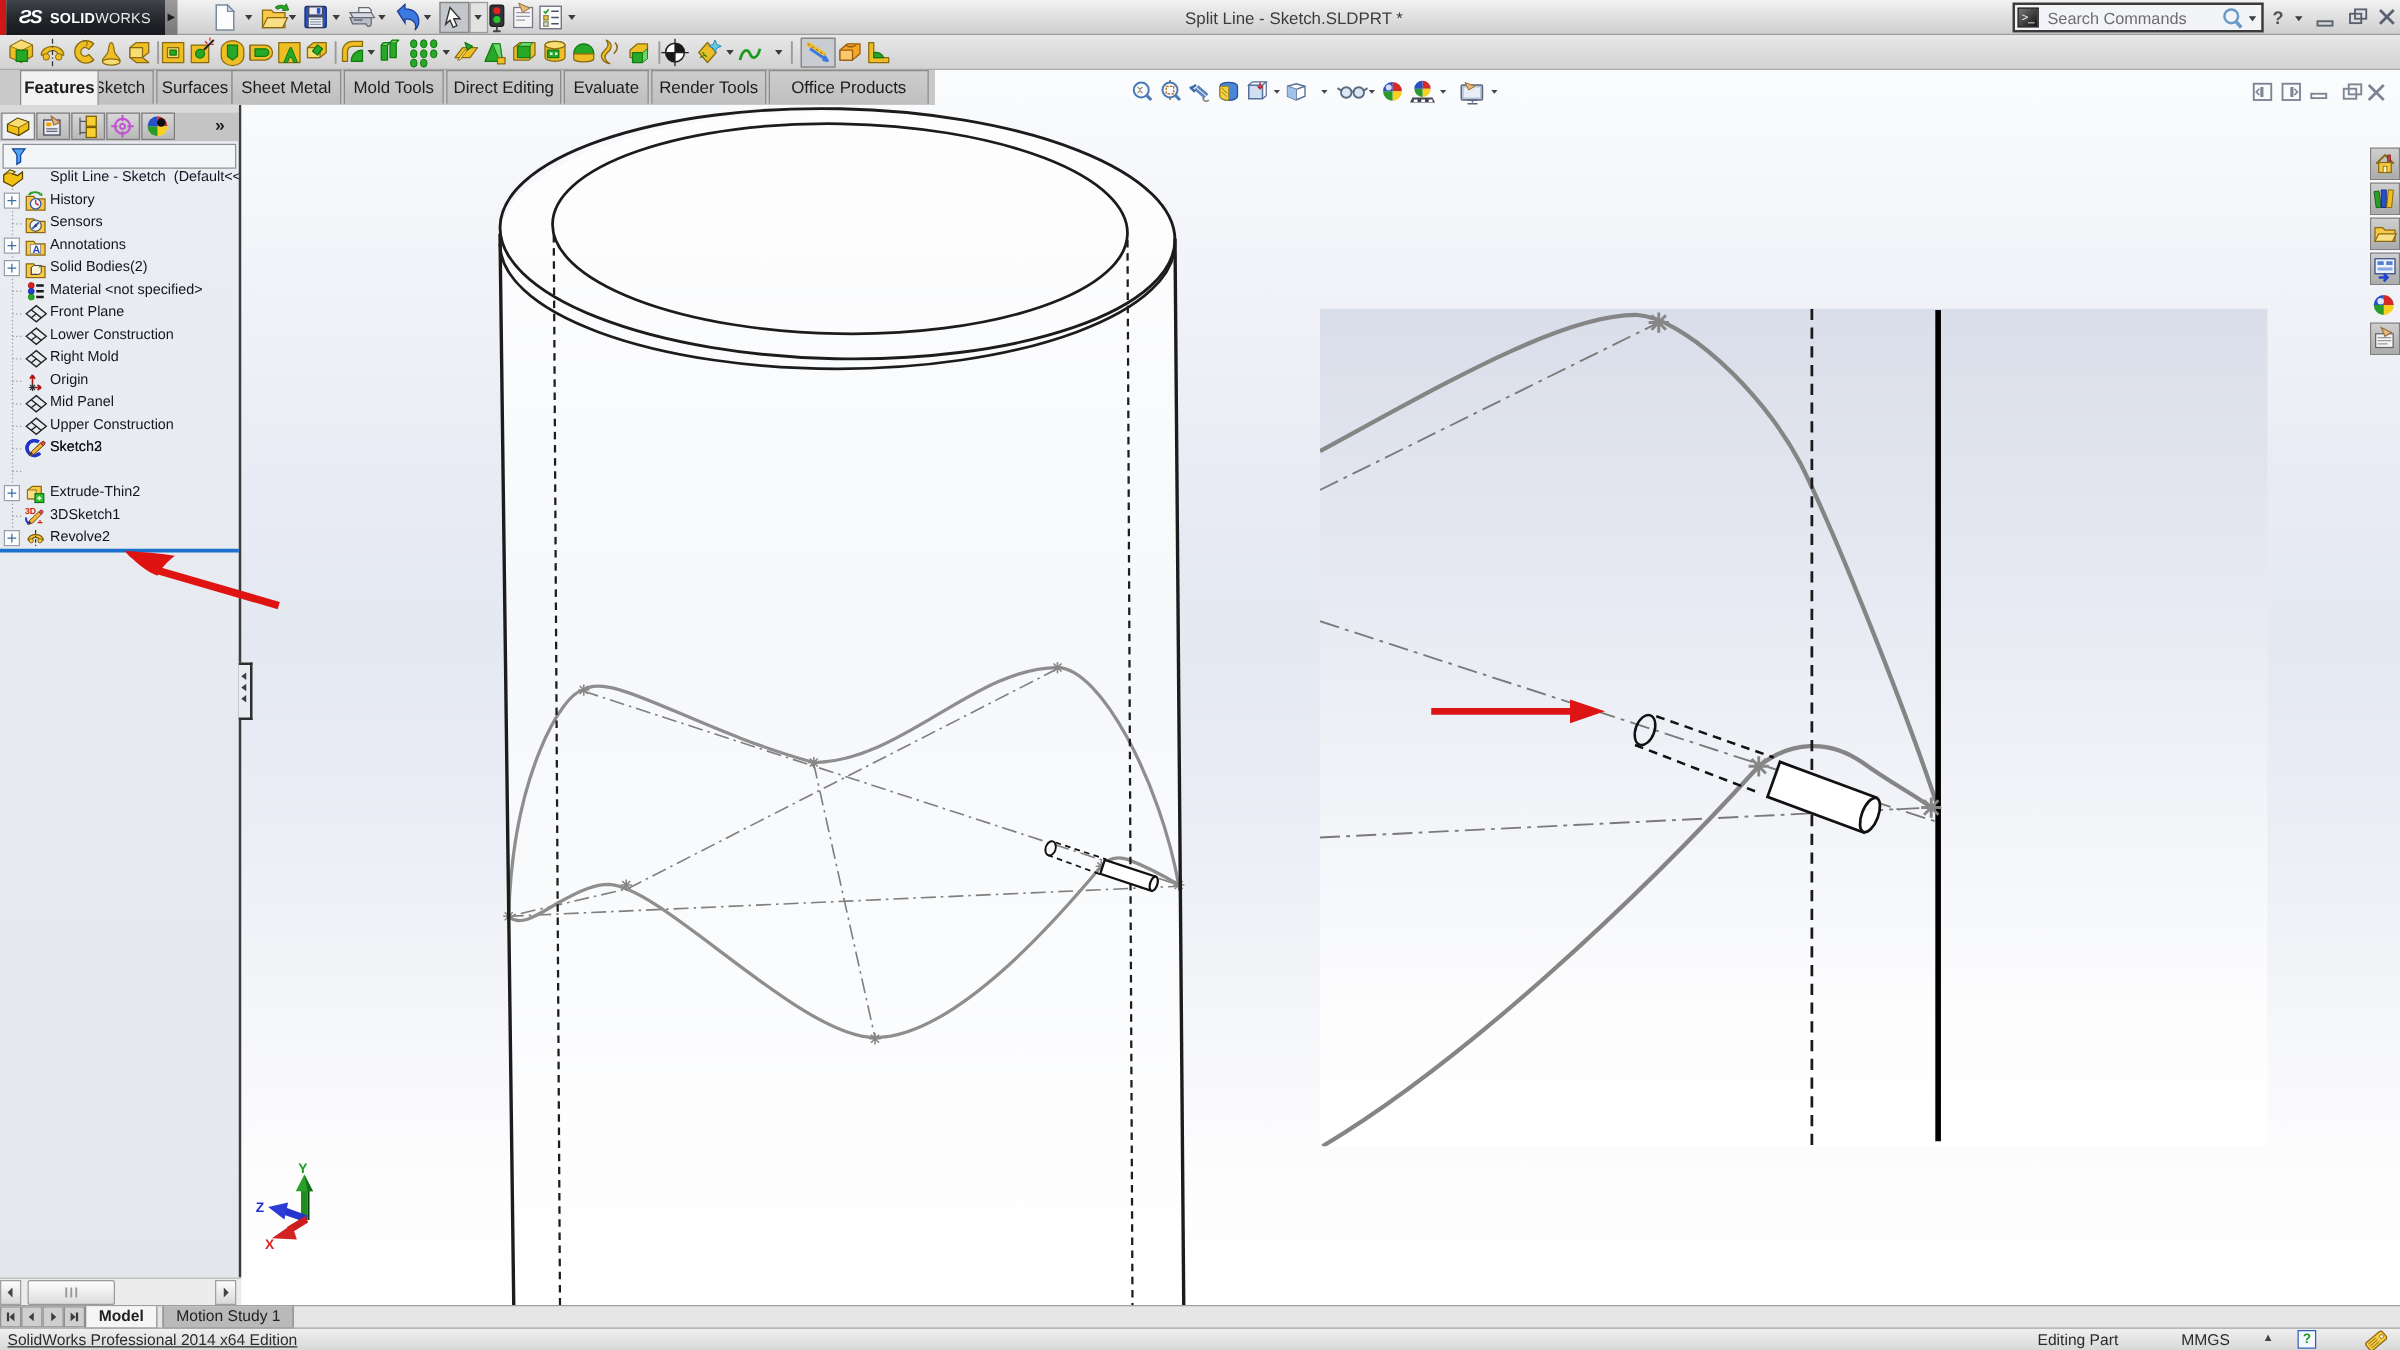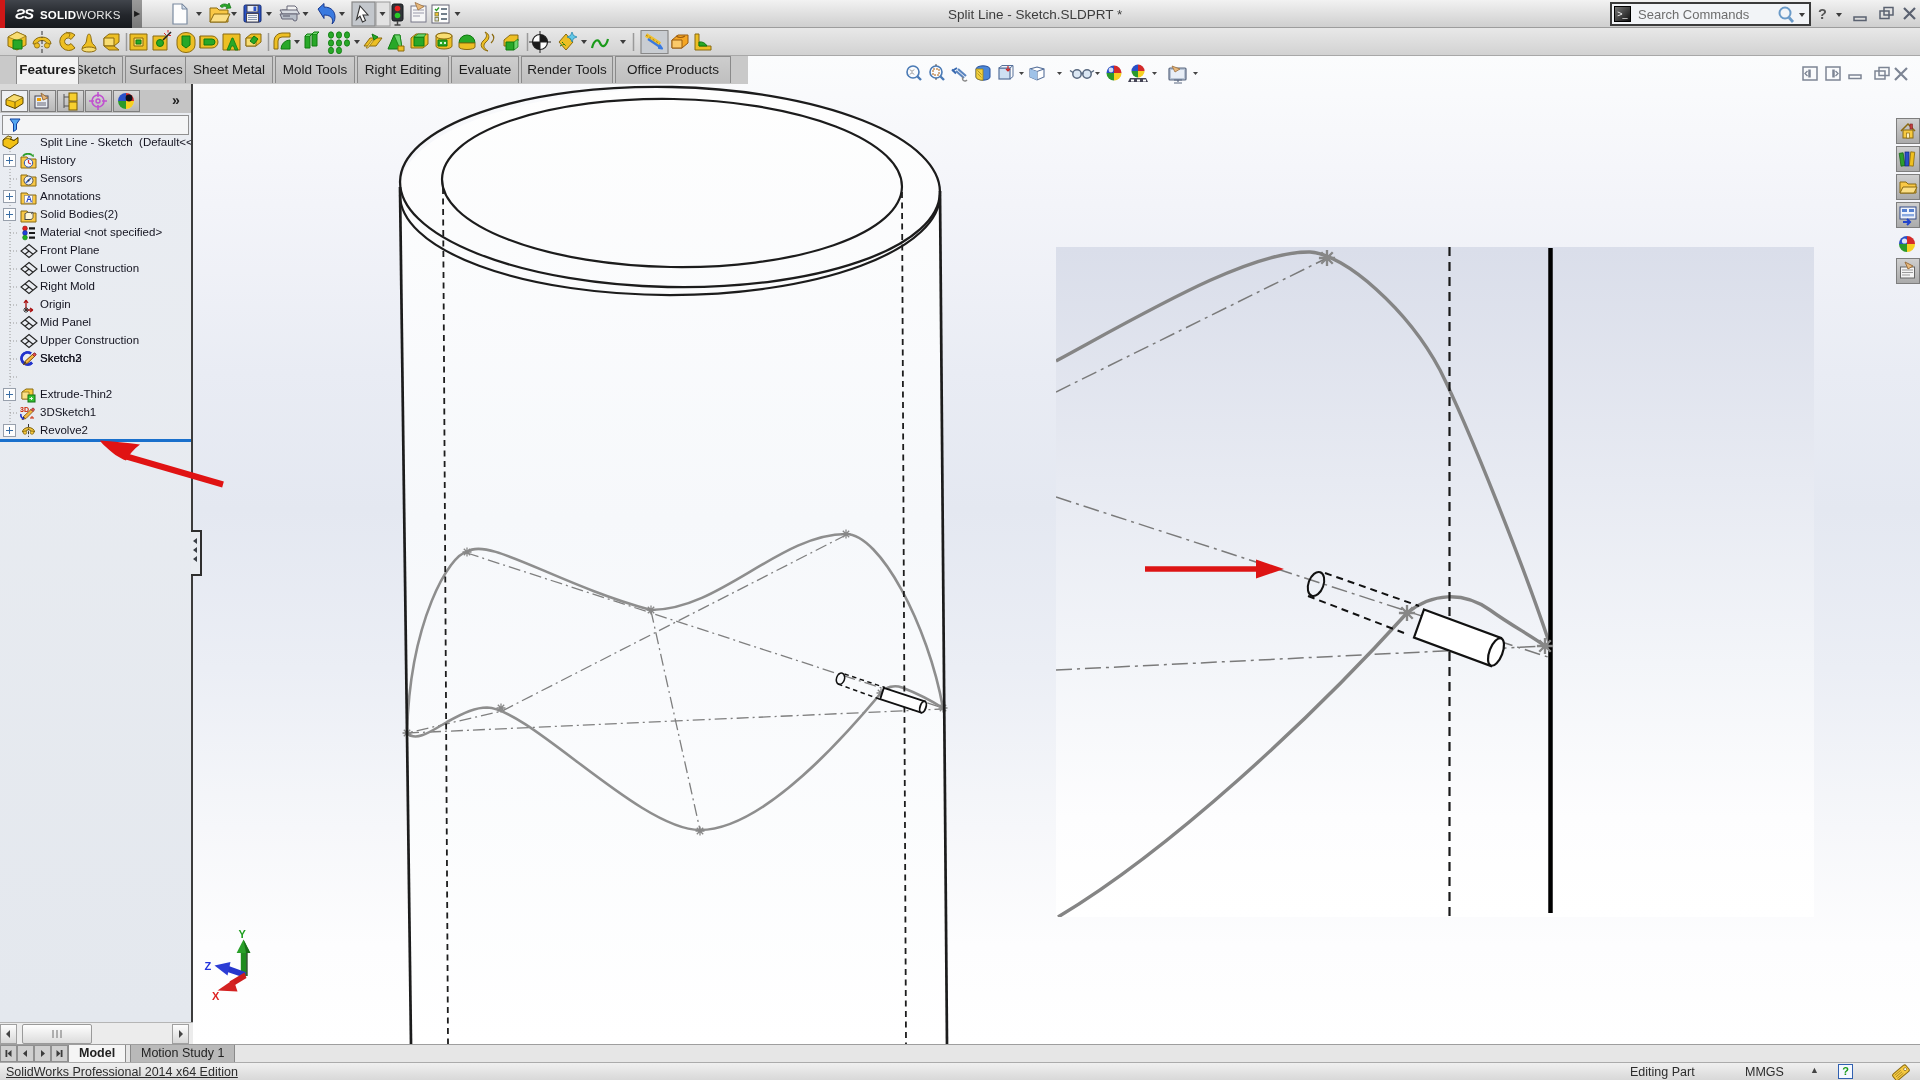--- a/index.html
+++ b/index.html
@@ -452,24 +452,24 @@
       </g>
       <path d="M293,10 l5,0 -2.5,3 Z" fill="#444"></path>
     </svg>
 
     <div id="tabrow">
       <div class="tab active" style="left:3px; width:63px;margin-left:13px;">Features</div>
       <div class="tab" style="left:68px; width:55px;">Sketch</div>
       <div class="tab" style="left:125px; width:62px;">Surfaces</div>
       <div class="tab" style="left:185px; width:88px;">Sheet Metal</div>
       <div class="tab" style="left:275px; width:80px;">Mold Tools</div>
-      <div class="tab" style="left:357px; width:92px;">Right Editing</div>
+      <div class="tab" style="left:357px; width:92px;">Direct Editing</div>
       <div class="tab" style="left:451px; width:68px;">Evaluate</div>
       <div class="tab" style="left:521px; width:92px;">Render Tools</div>
-      <div class="tab" style="left:615px; width:116px;">Office Products</div>
+      <div class="tab" style="left:615px; width:128px;">Office Products</div>
     </div>
 
     <div id="panel">
       <div style="position:absolute;left:0;top:0;width:191px;height:6px;background:#d9d9d9;"></div>
         <div id="ptabs">
         <div class="ptab active" style="left:1px;"><svg width="25" height="20" viewBox="0 0 25 20">
               <path d="M4,8.5 L12,3.5 L21,6.5 L21,12.5 L13,17.5 L4,14 Z" fill="#f2c114" stroke="#5a4400"></path>
               <path d="M4,8.5 L12,3.5 L21,6.5 L13,11 Z" fill="#f8dd72" stroke="#5a4400" stroke-width="0.6"></path>
               <path d="M13,11 L13,17.5" stroke="#5a4400" stroke-width="0.8"></path>
             </svg></div>

